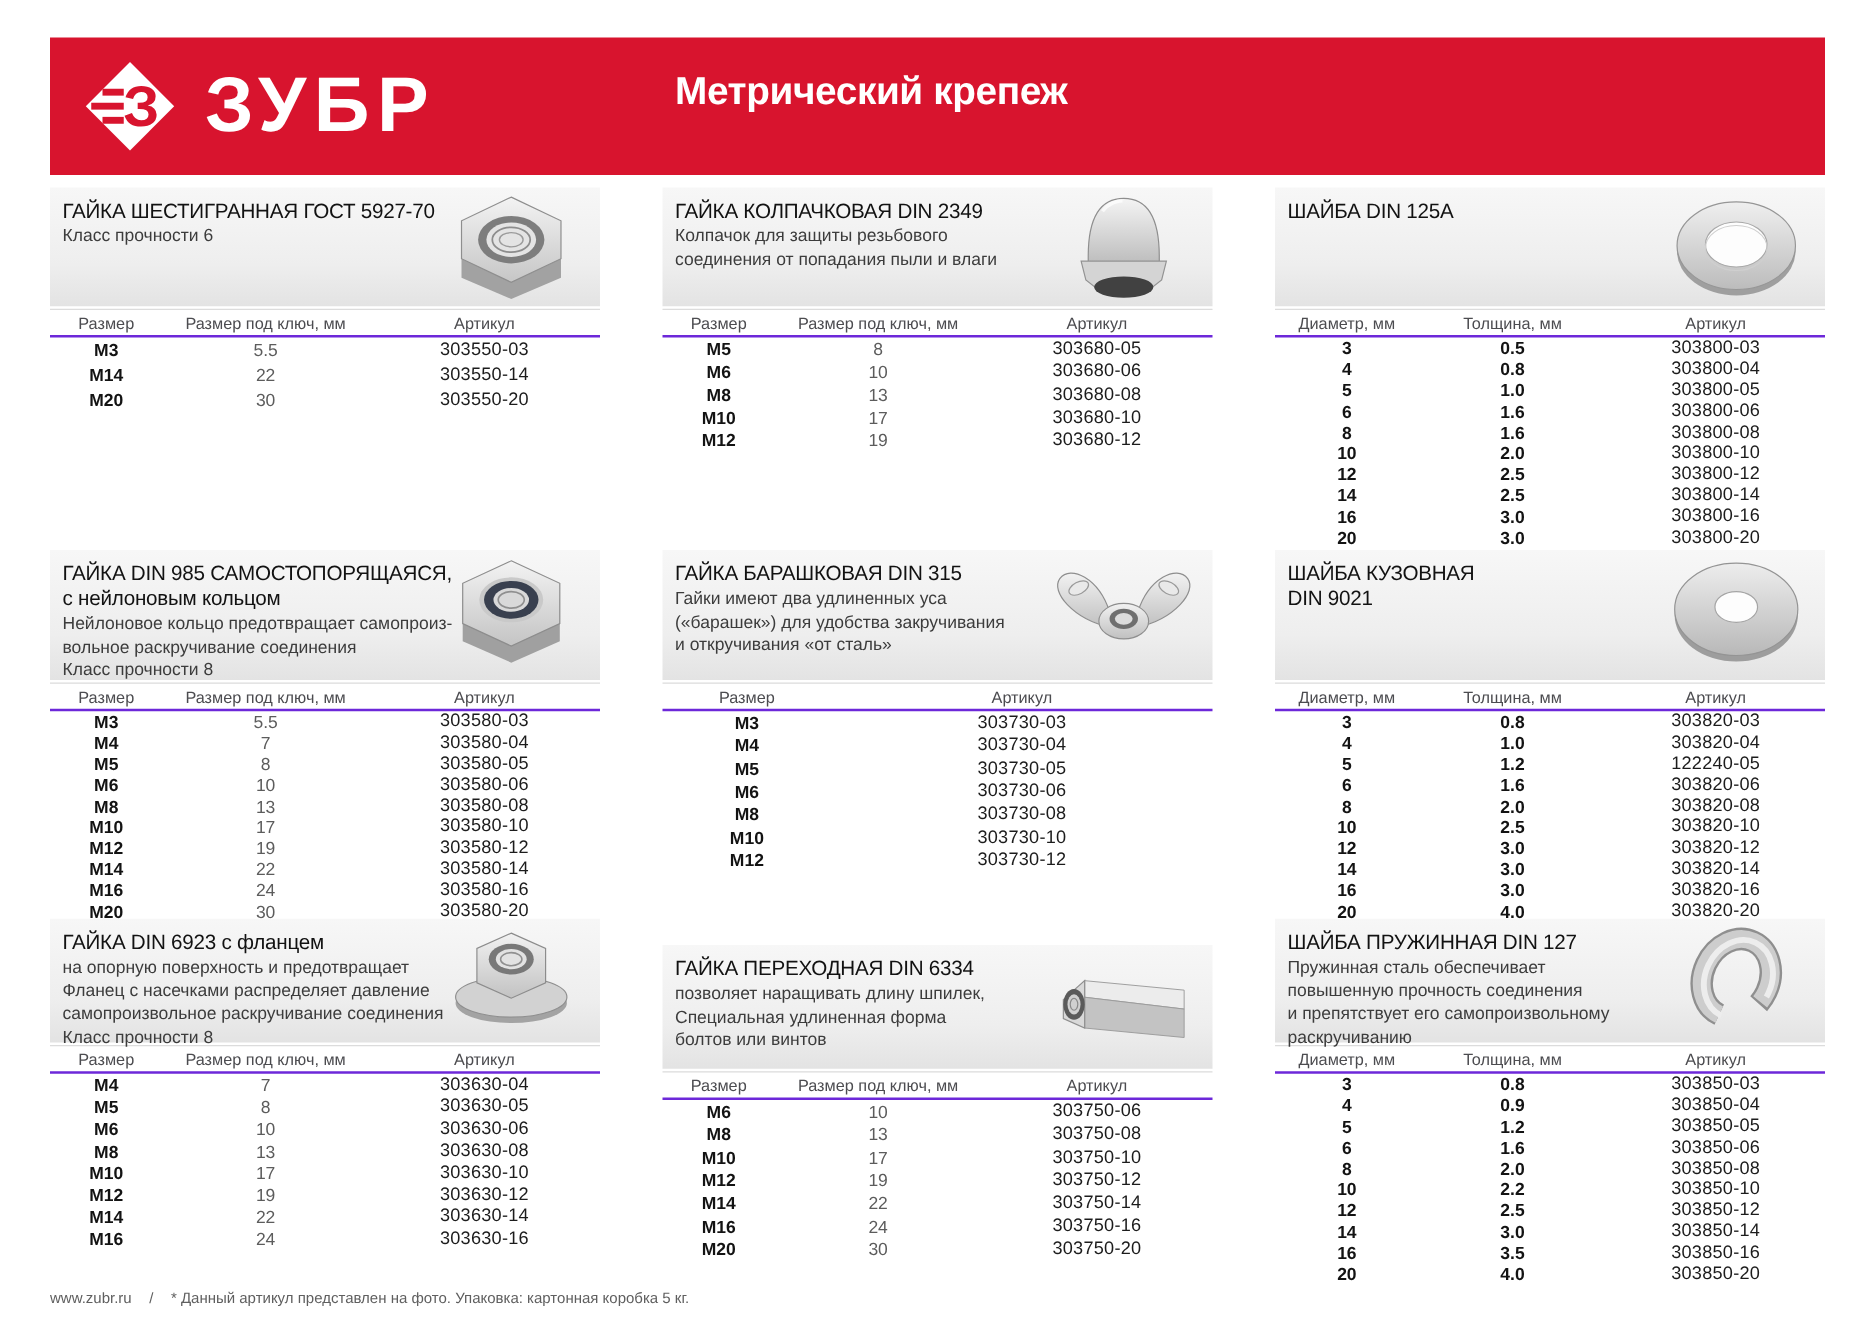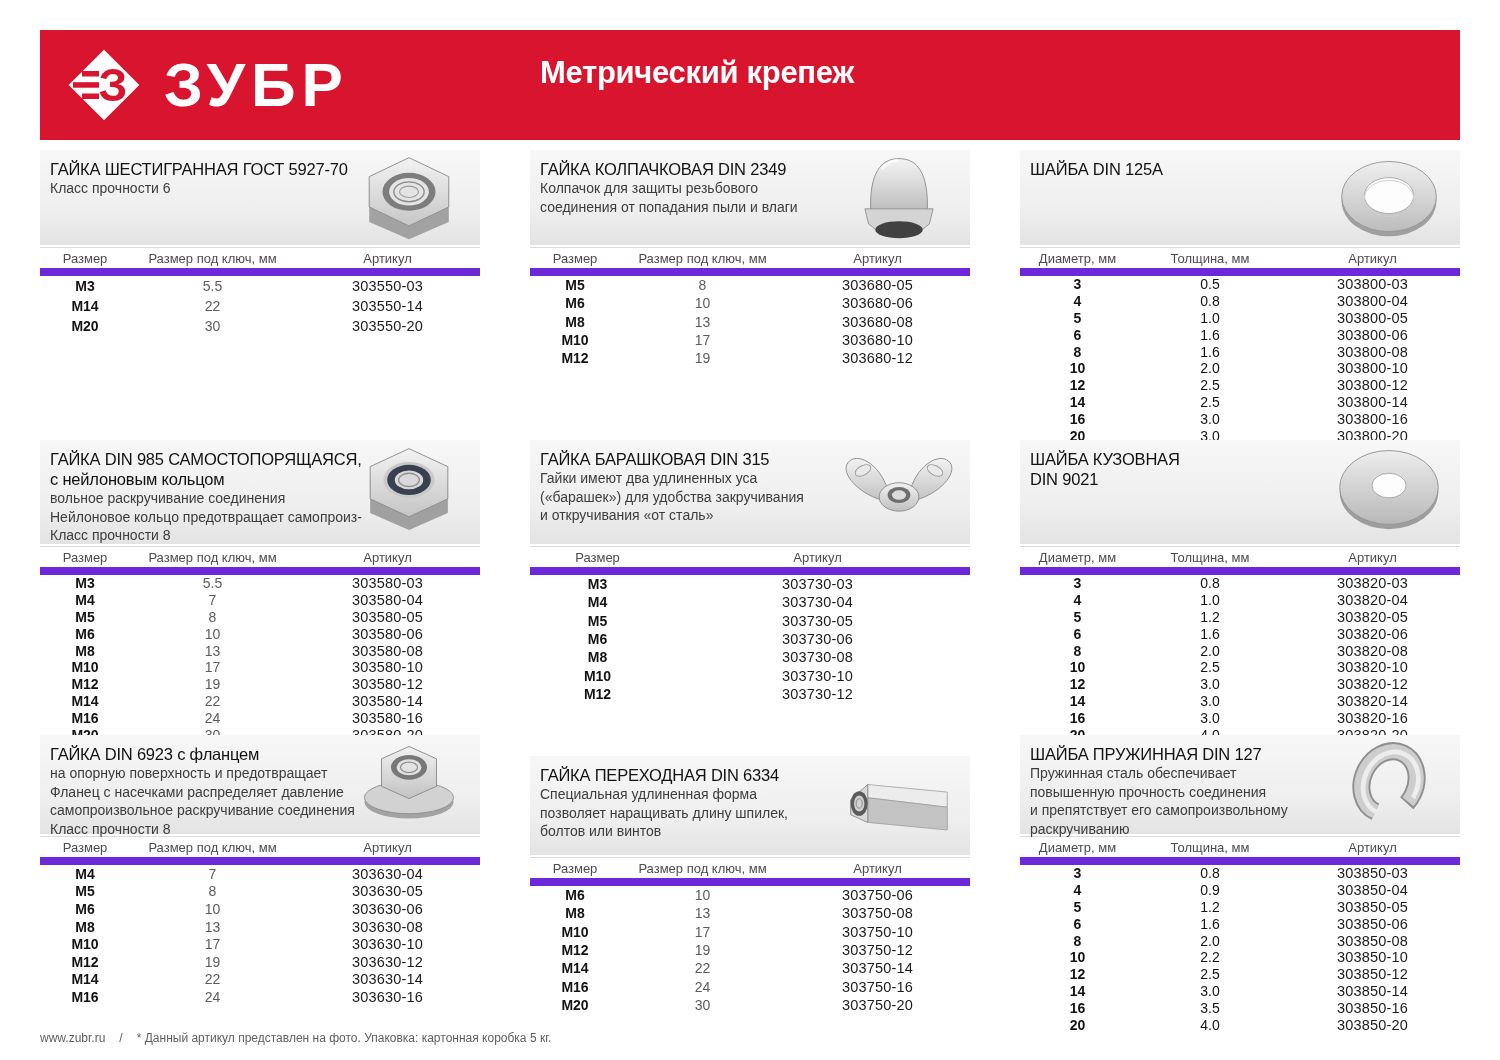--- a/index.html
+++ b/index.html
@@ -16,27 +16,27 @@
 
   
   .section{position:absolute;width:440px}
   .sec-head{position:relative;background:linear-gradient(180deg,#f7f7f7 0%,#eeeeee 65%,#e3e3e3 100%);
     padding:9px 0 0 10px;box-sizing:border-box}
   .sec-title{font-size:16.5px;font-weight:400;color:#121212;line-height:20px;letter-spacing:-0.2px}
   .sec-desc{font-size:14px;color:#3c3c3c;line-height:18.5px}
   .sec-photo{position:absolute;right:6px;top:2px;width:130px;height:90px}
 
   .thead{display:grid;height:20px;align-items:center;margin-top:2px;
-    border-top:1px solid #dcdcdc;border-bottom:8px solid #6d28d9}
+    border-top:1px solid #dcdcdc;border-bottom:2px solid #6d28d9}
   .th{font-size:13px;color:#4c4c50;text-align:center}
   .tr{display:grid;align-items:center}
   .td{text-align:center;white-space:nowrap}
   .cell-size{font-weight:700;font-size:14px;color:#131313}
   .cell-mid{font-size:14px;color:#5c5c5c}
-  .washer .cell-mid{font-weight:400;color:#131313}
+  .washer .cell-mid{font-weight:700;color:#131313}
   .cell-art{font-size:14.5px;color:#1c1c1c;letter-spacing:0.2px}
 
   
   .footer{position:absolute;left:40px;top:1031px;font-size:12px;color:#5f5f5f;display:flex;gap:14px;align-items:baseline}
 </style>
 </head>
 <body>
 
 <div class="banner" style="background: rgb(216, 20, 46);">
   <div class="logo">
@@ -217,22 +217,22 @@
       <div class="tr" style="grid-template-columns: 115px 150px 1fr; height: 16.8px;">
         <span class="td cell-size">20</span>
         <span class="td cell-mid">3.0</span>
         <span class="td cell-art">303800-20</span>
       </div>
     </div>
     <div class="section nut" style="left: 40px; top: 440px;">
       <div class="sec-head" style="height: 104px;">
         <div class="sec-title">ГАЙКА DIN 985 САМОСТОПОРЯЩАЯСЯ,</div>
         <div class="sec-title">с нейлоновым кольцом</div>
+        <div class="sec-desc">Нейлоновое кольцо предотвращает самопроиз-</div>
         <div class="sec-desc">вольное раскручивание соединения</div>
-        <div class="sec-desc">Нейлоновое кольцо предотвращает самопроиз-</div>
         <div class="sec-desc">Класс прочности 8</div>
         <div class="sec-photo"><svg width="130" height="90" viewBox="0 0 130 95">
             <defs>
               <linearGradient id="ln" x1="0" y1="0" x2="0" y2="1">
                 <stop offset="0" stop-color="#f3f3f3"></stop>
                 <stop offset="1" stop-color="#c4c4c4"></stop>
               </linearGradient>
             </defs>
             <polygon points="65,20 106,39 106,75 65,93 24,75 24,39" fill="#a0a0a0"></polygon>
             <polygon points="65,7 106,26 106,60 65,79 24,60 24,26" fill="url(#ln)" stroke="#8d8d8d"></polygon>
@@ -380,21 +380,21 @@
         <span class="td cell-art">303820-03</span>
       </div>
       <div class="tr" style="grid-template-columns: 115px 150px 1fr; height: 16.8px;">
         <span class="td cell-size">4</span>
         <span class="td cell-mid">1.0</span>
         <span class="td cell-art">303820-04</span>
       </div>
       <div class="tr" style="grid-template-columns: 115px 150px 1fr; height: 16.8px;">
         <span class="td cell-size">5</span>
         <span class="td cell-mid">1.2</span>
-        <span class="td cell-art">303820-05</span>
+        <span class="td cell-art">122240-05</span>
       </div>
       <div class="tr" style="grid-template-columns: 115px 150px 1fr; height: 16.8px;">
         <span class="td cell-size">6</span>
         <span class="td cell-mid">1.6</span>
         <span class="td cell-art">303820-06</span>
       </div>
       <div class="tr" style="grid-template-columns: 115px 150px 1fr; height: 16.8px;">
         <span class="td cell-size">8</span>
         <span class="td cell-mid">2.0</span>
         <span class="td cell-art">303820-08</span>
@@ -489,22 +489,22 @@
       </div>
       <div class="tr" style="grid-template-columns: 90px 165px 1fr; height: 17.6px;">
         <span class="td cell-size">M16</span>
         <span class="td cell-mid">24</span>
         <span class="td cell-art">303630-16</span>
       </div>
     </div>
     <div class="section nut" style="left: 530px; top: 756px;">
       <div class="sec-head" style="height: 99px;">
         <div class="sec-title">ГАЙКА ПЕРЕХОДНАЯ DIN 6334</div>
+        <div class="sec-desc">позволяет наращивать длину шпилек,</div>
         <div class="sec-desc">Специальная удлиненная форма</div>
-        <div class="sec-desc">позволяет наращивать длину шпилек,</div>
         <div class="sec-desc">болтов или винтов</div>
         <div class="sec-photo"><svg width="130" height="90" viewBox="0 0 130 95">
             <polygon points="32,28 116,36 116,52 32,42" fill="#ececec" stroke="#9a9a9a" stroke-width="0.8"></polygon>
             <polygon points="32,42 116,52 116,76 32,68" fill="#c3c3c3" stroke="#9a9a9a" stroke-width="0.8"></polygon>
             <polygon points="14,44 32,28 32,68 14,60" fill="#d9d9d9" stroke="#8f8f8f"></polygon>
             <ellipse cx="23" cy="48" rx="9" ry="13" fill="#5a5a5a"></ellipse>
             <ellipse cx="23" cy="48" rx="5.5" ry="8.5" fill="#d0d0d0"></ellipse>
             <ellipse cx="23" cy="48" rx="3.2" ry="5" fill="none" stroke="#8a8a8a"></ellipse>
           </svg></div>
       </div>

